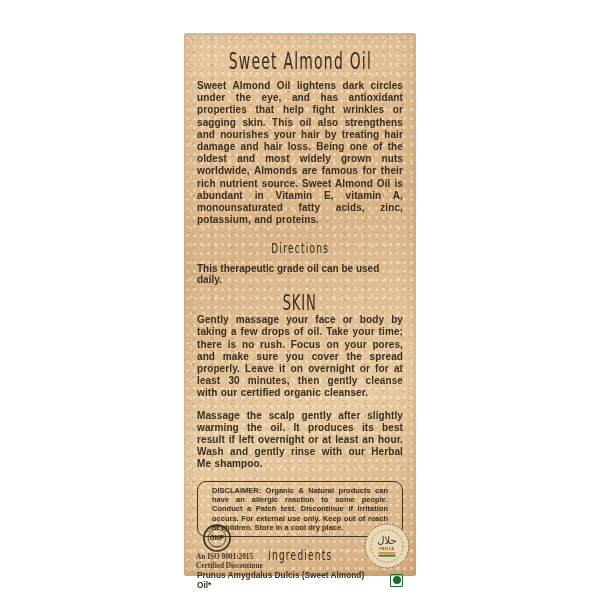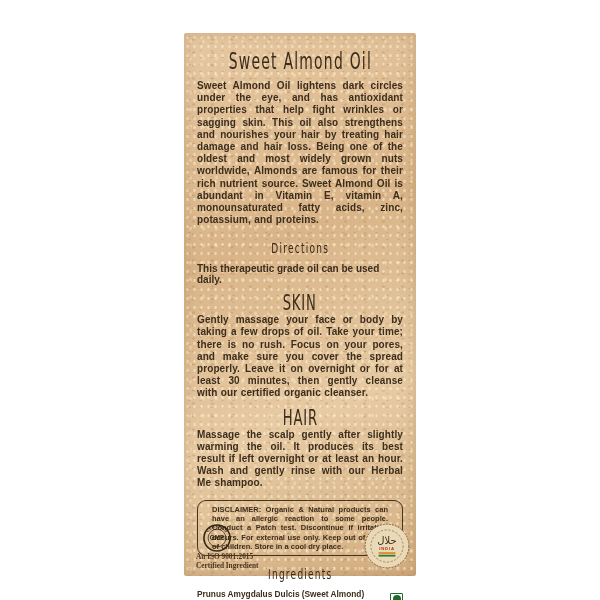--- a/index.html
+++ b/index.html
@@ -63,23 +63,20 @@
     </div>
 
     <p class="note">This therapeutic grade oil can be used daily.</p>
 
     <div class="center h-sub">
       <span class="hand">SKIN</span>
     </div>
 
     <p class="b para">Gently massage your face or body by taking a few drops of oil. Take your time; there is no rush. Focus on your pores, and make sure you cover the spread properly. Leave it on overnight or for at least 30 minutes, then gently cleanse with our certified organic cleanser.</p>
 
-    <div class="center h-sub" style="margin-top:6px">
-      <span class="hand">HAIR</span>
-    </div>
 
     <p class="b para">Massage the scalp gently after slightly warming the oil. It produces its best result if left overnight or at least an hour. Wash and gently rinse with our Herbal Me shampoo.</p>
 
     <div class="disclaimer">DISCLAIMER: Organic &amp; Natural products can have an allergic reaction to some people. Conduct a Patch test. Discontinue if irritation occurs. For external use only. Keep out of reach of children. Store in a cool dry place.</div>
 
     <div class="center h-mid" style="margin-top:6px">
       <span class="hand">Ingredients</span>
     </div>
 
     <div class="ing-line">
@@ -102,21 +99,21 @@
         <textPath href="#gmparcT" startOffset="50%" text-anchor="middle">CERTIFIED</textPath>
       </text>
       <text font-size="8" fill="#332614" font-family="Liberation Sans, sans-serif">
         <textPath href="#gmparcB" startOffset="50%" text-anchor="middle">• • • •</textPath>
       </text>
       <text x="30" y="34.5" text-anchor="middle" font-size="13.5" font-weight="bold" fill="#332614" font-family="Liberation Sans, sans-serif">GMP</text>
     </svg>
 
     <div class="iso-text">
       <div>An ISO 9001:2015</div>
-      <div>Certified Ingredient</div>
+      <div>Certified Discontinue</div>
     </div>
 
     <svg class="halal-seal" viewBox="0 0 60 60">
       <circle cx="30" cy="30" r="28.5" fill="#ead9b6" stroke="#7a5c35" stroke-width="1.2" stroke-dasharray="2.4 1.6"></circle>
       <circle cx="30" cy="30" r="21" fill="none" stroke="#8a6a40" stroke-width="0.9" stroke-dasharray="3 2"></circle>
       <text x="30" y="27" text-anchor="middle" font-size="13" fill="#3c2c18" font-family="DejaVu Sans, sans-serif">حلال</text>
       <text x="30" y="35" text-anchor="middle" font-size="5.6" font-weight="bold" fill="#b03226" font-family="Liberation Sans, sans-serif" letter-spacing="1">INDIA</text>
       <rect x="19" y="38" width="22" height="2.4" fill="#e08a2b"></rect>
       <rect x="19" y="41.4" width="22" height="2.4" fill="#2e7d32"></rect>
     </svg>

